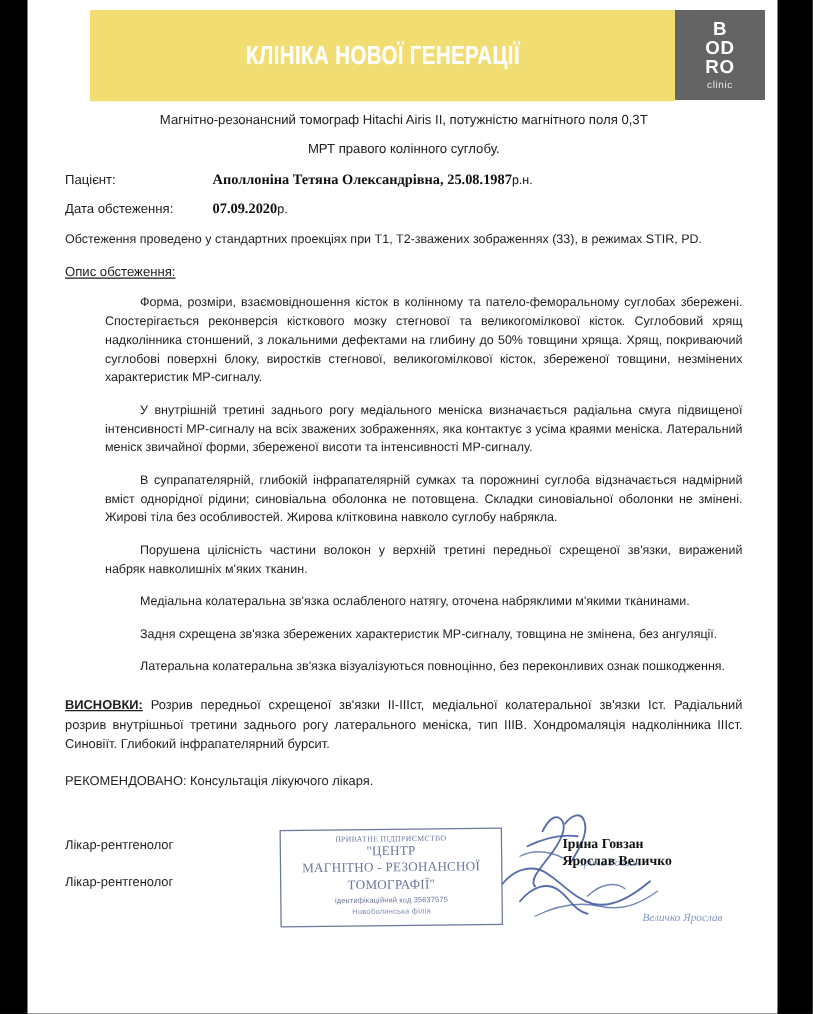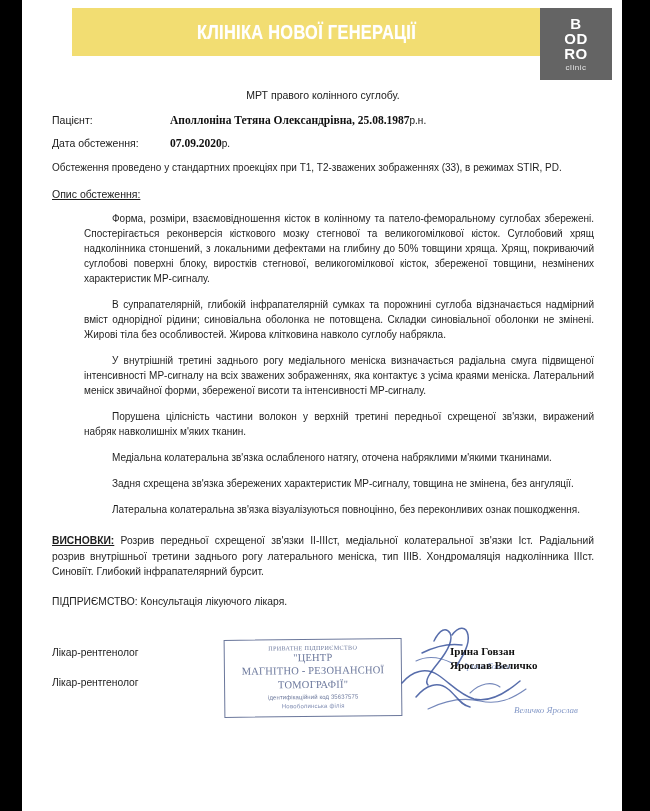--- a/index.html
+++ b/index.html
@@ -36,21 +36,21 @@
   .header-row {
     position: relative;
     height: 72px;
     margin: 8px 0 0 0;
   }
   .banner {
     position: absolute;
     left: 50px;
     top: 0;
     width: 468px;
-    height: 48px;
+    height: 73px;
     background: #f2dd72;
     display: flex;
     align-items: center;
     justify-content: center;
   }
   .banner-text {
     color: #ffffff;
     font-family: "Liberation Sans", sans-serif;
     font-weight: bold;
     font-size: 21px;
@@ -266,47 +266,48 @@
       <div class="logo-box">
         <div class="logo-line">B</div>
         <div class="logo-line">OD</div>
         <div class="logo-line">RO</div>
         <div class="logo-sub">clinic</div>
       </div>
     </div>
 
     <div class="doc-body">
 
+      <div class="center-line">Магнітно-резонансний томограф Hitachi Airis II, потужністю магнітного поля 0,3Т</div>
       <div class="center-line second">МРТ правого колінного суглобу.</div>
 
       <div class="field-row">
         <span class="field-label">Пацієнт:</span>
         <span class="field-value"><span>Аполлоніна Тетяна Олександрівна, 25.08.1987</span><span class="suffix">р.н.</span></span>
       </div>
 
       <div class="field-row">
         <span class="field-label">Дата обстеження:</span>
         <span class="field-value"><span>07.09.2020</span><span class="suffix">р.</span></span>
       </div>
 
       <div class="para">Обстеження проведено у стандартних проекціях при Т1, Т2-зважених зображеннях (33), в режимах STIR, PD.</div>
 
       <div class="section-heading">Опис обстеження:</div>
 
       <div class="para indent">Форма, розміри, взаємовідношення кісток в колінному та пателo-феморальному суглобах збережені. Спостерігається реконверсія кісткового мозку стегнової та великогомілкової кісток. Суглобовий хрящ надколінника стоншений, з локальними дефектами на глибину до 50% товщини хряща. Хрящ, покриваючий суглобові поверхні блоку, виростків стегнової, великогомілкової кісток, збереженої товщини, незмінених характеристик МР-сигналу.</div>
+      <div class="para indent">У внутрішній третині заднього рогу медіального меніска визначається радіальна смуга підвищеної інтенсивності МР-сигналу на всіх зважених зображеннях, яка контактує з усіма краями меніска.  Латеральний меніск звичайної форми, збереженої висоти та інтенсивності МР-сигналу.</div>
       <div class="para indent">В супрапателярній, глибокій інфрапателярній сумках та порожнині суглоба відзначається надмірний вміст однорідної рідини; синовіальна оболонка не потовщена. Складки синовіальної оболонки не змінені. Жирові тіла без особливостей. Жирова клітковина навколо суглобу набрякла.</div>
-      <div class="para indent">У внутрішній третині заднього рогу медіального меніска визначається радіальна смуга підвищеної інтенсивності МР-сигналу на всіх зважених зображеннях, яка контактує з усіма краями меніска.  Латеральний меніск звичайної форми, збереженої висоти та інтенсивності МР-сигналу.</div>
       <div class="para indent">Порушена цілісність частини волокон у верхній третині передньої схрещеної зв'язки, виражений набряк навколишніх м'яких тканин.</div>
       <div class="para indent">Медіальна колатеральна зв'язка ослабленого натягу, оточена набряклими м'якими тканинами.</div>
       <div class="para indent">Задня схрещена зв'язка збережених характеристик МР-сигналу, товщина не змінена, без ангуляції.</div>
       <div class="para indent">Латеральна колатеральна зв'язка візуалізуються повноцінно, без переконливих ознак пошкодження.</div>
 
       <div class="conclusion"><span class="lbl">ВИСНОВКИ:</span><span> Розрив передньої схрещеної зв'язки II-IIIст, медіальної колатеральної зв'язки Іст. Радіальний розрив внутрішньої третини заднього рогу латерального меніска, тип ІІІВ. Хондромаляція надколінника ІІІст. Синовіїт. Глибокий інфрапателярний бурсит.</span></div>
 
-      <div class="recommend">ПІДПРИЄМСТВО: Консультація лікуючого лікаря.</div>
+      <div class="recommend">РЕКОМЕНДОВАНО: Консультація лікуючого лікаря.</div>
 
       <div class="sign-area">
 
         <div class="sign-row r1">Лікар-рентгенолог</div>
         <div class="sign-row r2">Лікар-рентгенолог</div>
 
         <div class="stamp">
           <div class="s-top">ПРИВАТНЕ ПІДПРИЄМСТВО</div>
           <div class="s-main">"ЦЕНТР</div>
           <div class="s-main">МАГНІТНО - РЕЗОНАНСНОЇ</div>

